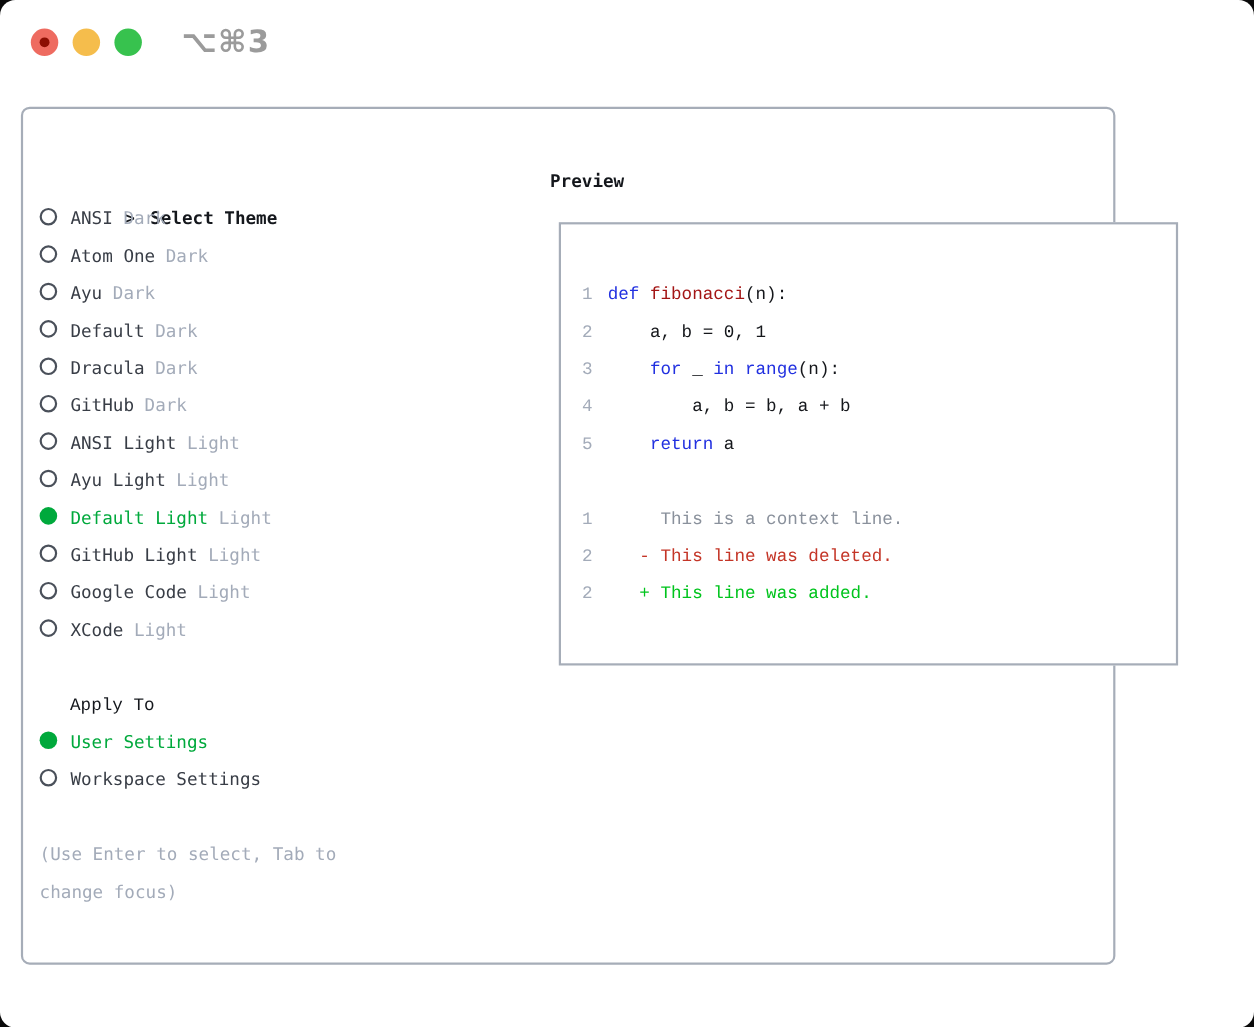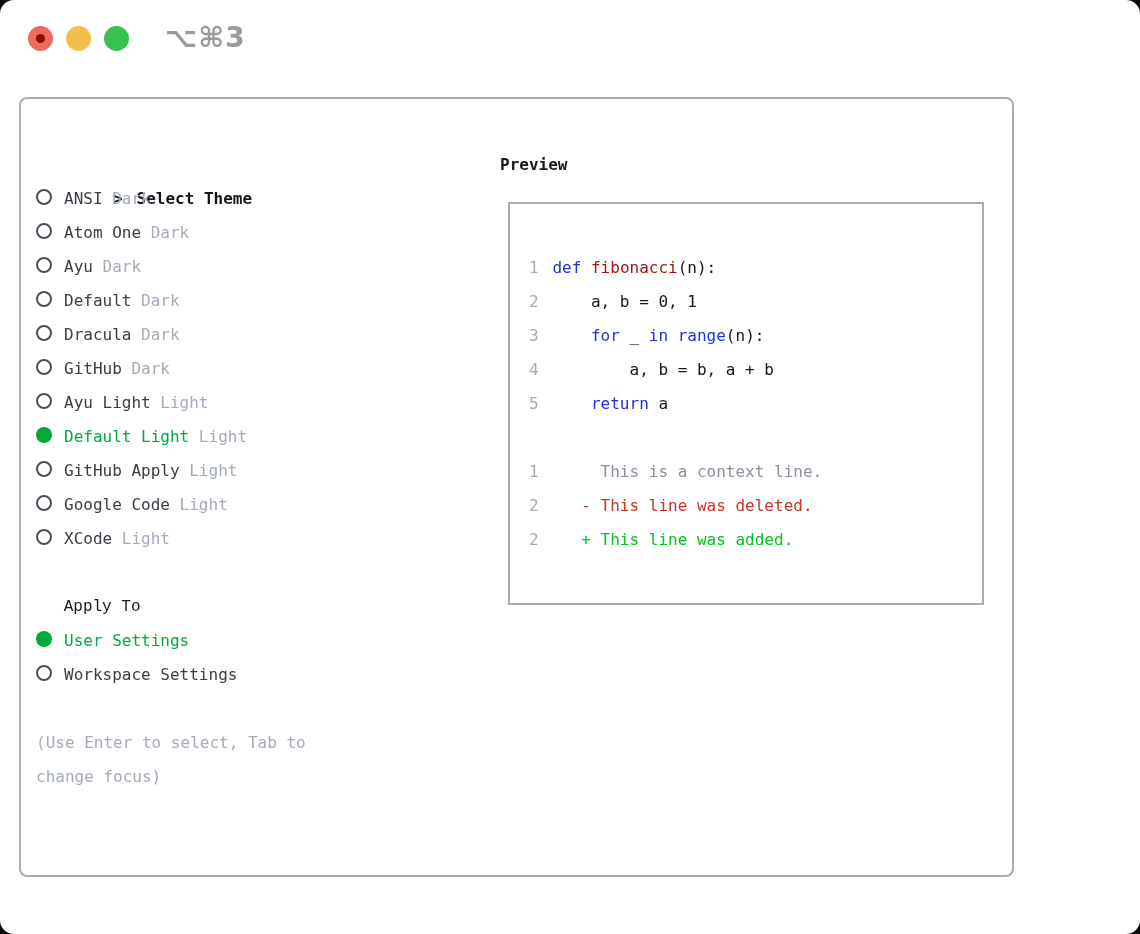--- a/index.html
+++ b/index.html
@@ -114,27 +114,28 @@
     left: 479px;
     top: 49px;
   }
   .preview-header {
     font-weight: bold;
     color: var(--heading-black);
   }
   .preview-box {
     margin-top: 20px;
     margin-left: 8px;
-    width: 476px;
+    width: 563px;
     height: 403px;
     box-sizing: border-box;
     border: 2px solid var(--border-gray);
     padding: 13px 0 0 19px;
     overflow: hidden;
     background: #ffffff;
+    font-family: Liberation Mono, monospace;
   }
   .lnum {
     color: var(--line-number-gray);
     margin-right: 13.8px;
   }
   .tok-pl { color: #15171b; }
   .tok-kw { color: var(--keyword-blue); }
   .tok-fn { color: var(--function-red); }
   .diff-context { color: var(--context-gray); text-align: right; }
   .diff-deleted { color: var(--diff-deleted-red); }
@@ -160,23 +161,24 @@
       <div class="row">
         <span class="hdr-prefix">&gt;</span><span class="hdr-label">Select Theme</span>
       </div>
       <div id="theme-list">
           <div class="row theme-row"><span class="radio"></span><span class="tname">ANSI </span><span class="tvariant">Dark</span></div>
           <div class="row theme-row"><span class="radio"></span><span class="tname">Atom One </span><span class="tvariant">Dark</span></div>
           <div class="row theme-row"><span class="radio"></span><span class="tname">Ayu </span><span class="tvariant">Dark</span></div>
           <div class="row theme-row"><span class="radio"></span><span class="tname">Default </span><span class="tvariant">Dark</span></div>
           <div class="row theme-row"><span class="radio"></span><span class="tname">Dracula </span><span class="tvariant">Dark</span></div>
           <div class="row theme-row"><span class="radio"></span><span class="tname">GitHub </span><span class="tvariant">Dark</span></div>
+          <div class="row theme-row"><span class="radio"></span><span class="tname">ANSI Light </span><span class="tvariant">Light</span></div>
           <div class="row theme-row"><span class="radio"></span><span class="tname">Ayu Light </span><span class="tvariant">Light</span></div>
           <div class="row theme-row"><span class="radio selected"></span><span class="tname sel">Default Light </span><span class="tvariant">Light</span></div>
-          <div class="row theme-row"><span class="radio"></span><span class="tname">GitHub Apply </span><span class="tvariant">Light</span></div>
+          <div class="row theme-row"><span class="radio"></span><span class="tname">GitHub Light </span><span class="tvariant">Light</span></div>
           <div class="row theme-row"><span class="radio"></span><span class="tname">Google Code </span><span class="tvariant">Light</span></div>
           <div class="row theme-row"><span class="radio"></span><span class="tname">XCode </span><span class="tvariant">Light</span></div>
         </div>
       <div class="row"></div>
       <div class="row apply-header">Apply To</div>
       <div id="apply-list">
           <div class="row apply-row"><span class="radio selected"></span><span class="tname sel">User Settings</span></div>
           <div class="row apply-row"><span class="radio"></span><span class="tname">Workspace Settings</span></div>
         </div>
       <div class="row"></div>

